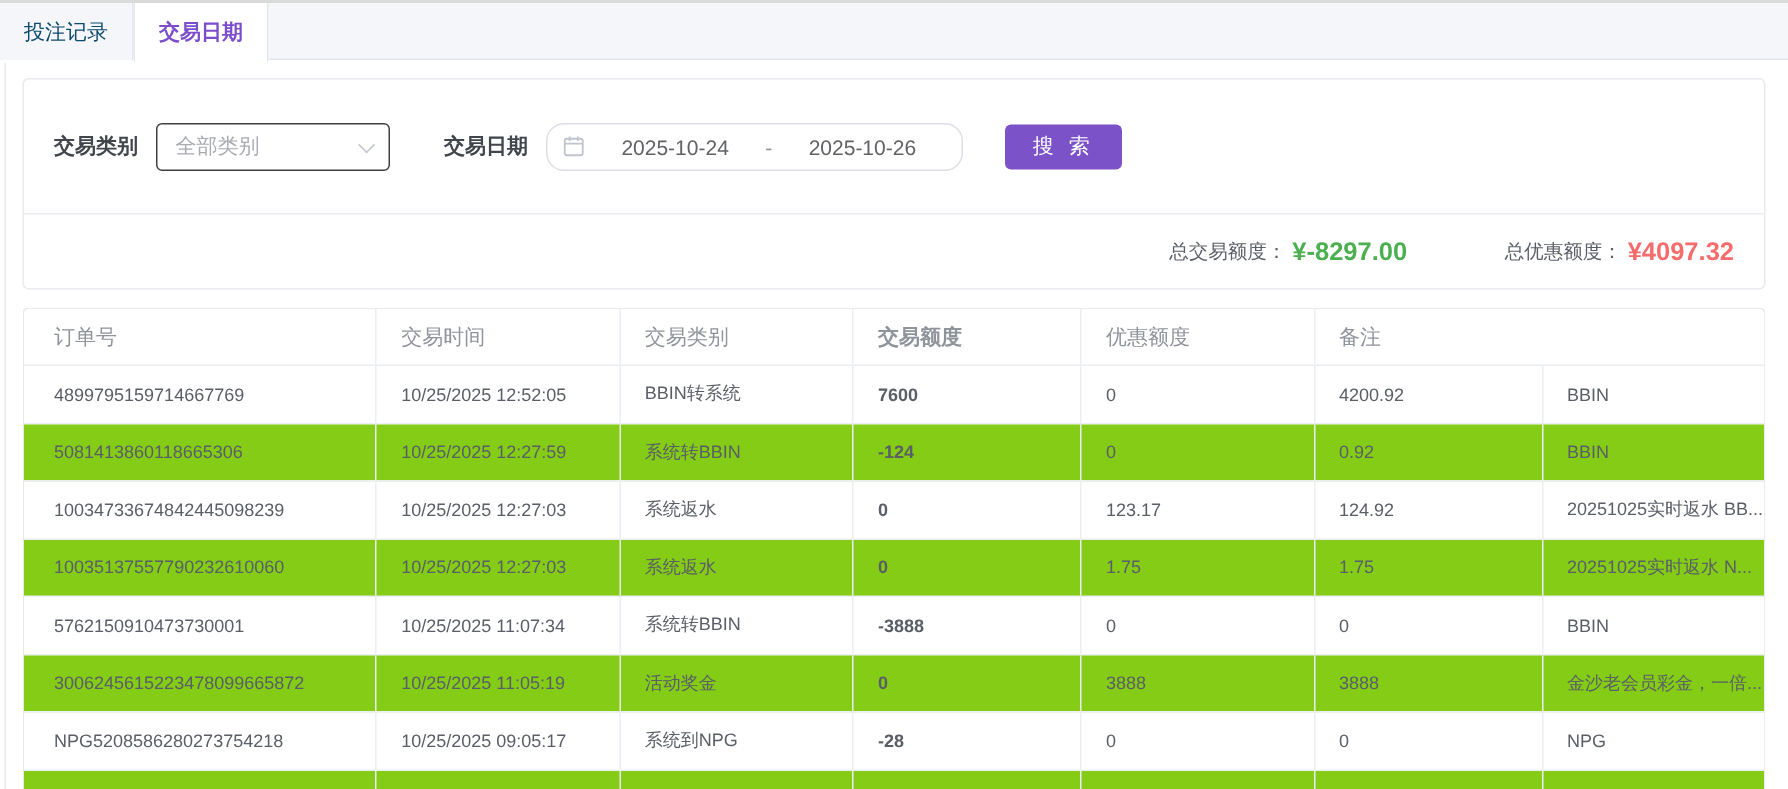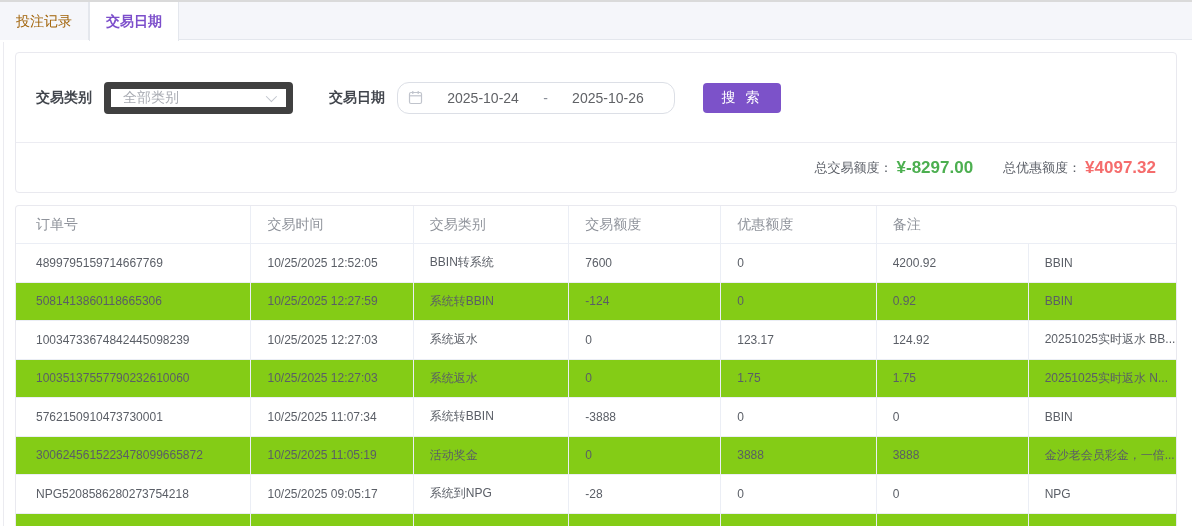--- a/index.html
+++ b/index.html
@@ -3,49 +3,49 @@
 <meta charset="utf-8">
 <style>
   * { margin:0; padding:0; box-sizing:border-box; }
   html,body { width:1192px; height:526px; overflow:hidden; background:#fff;
     font-family:"Liberation Sans","DejaVu Sans",sans-serif; }
 
   
   .tabbar { position:relative; height:40px; background:#f5f6fa;
     border-top:2px solid #dadada; border-bottom:1px solid #e4e7ed; display:flex; }
   .tab { height:38px; line-height:38px; padding:0 16px; font-size:14px;
-    color:#a16207; cursor:pointer; border-right:1px solid #e4e7ed; background:#f5f6fa; }
+    color:#0c4a6e; cursor:pointer; border-right:1px solid #e4e7ed; background:#f5f6fa; }
   .tab.active { background:#fff; color:#7c4ecb; font-weight:700;
     border-left:1px solid #e4e7ed; margin-bottom:-1px; height:39px; }
 
   .edge-line { position:absolute; left:3px; top:42px; bottom:0; width:1px; background:#ebebf0; }
 
   
   .card { margin:12px 15px 0 15px; border:1px solid #e9e9ef; border-radius:4px; background:#fff; }
   .filter-row { height:90px; display:flex; align-items:center; padding:0 20px;
     border-bottom:1px solid #ececf2; }
   .flabel { font-size:14px; color:#41454c; font-weight:600; margin-right:12px; }
-  .select { width:189px; height:32px; border:7px solid #404040; border-radius:4px;
+  .select { width:156px; height:32px; border:1px solid #404040; border-radius:4px;
     display:flex; align-items:center; padding:0 12px; color:#a8abb2; font-size:14px;
     background:#fff; cursor:pointer; }
   .select .sel-text { flex:1; }
   .chev { width:8px; height:8px; border-right:1.5px solid #c0c4cc; border-bottom:1.5px solid #c0c4cc;
     transform:rotate(45deg) translateY(-2px); margin-left:6px; }
   .gap32 { width:36px; }
   .date-input { width:278px; height:32px; border:1px solid #dcdfe6; border-radius:12px;
     display:flex; align-items:center; padding:0 10px; font-size:14px; color:#606266; background:#fff; }
   .date-input .dt { flex:1; text-align:center; }
   .date-sep { color:#8a8f99; padding:0 4px; }
   .cal { margin-right:4px; display:flex; }
   .search-btn { margin-left:28px; width:78px; height:30px; background:#7c52c9; color:#fff;
     border:none; border-radius:4px; font-size:14px; letter-spacing:3px; cursor:pointer;
     font-family:inherit; }
 
   .summary-row { height:49px; display:flex; align-items:center; justify-content:flex-end;
-    padding-right:20px; }
+    padding-right:20px;gap:35px; }
   .sum-label { font-size:13px; color:#5a5e66; }
   .sum-val { font-size:17px; font-weight:700; margin-left:4px; }
   .sum-val.green { color:#4caf50; }
   .sum-val.red { color:#f56c6c; }
   .sum-group { display:flex; align-items:center; }
   .sum-group + .sum-group { margin-left:30px; }
 
   
   .table-card { margin:12px 15px 0 15px; border:1px solid #e9e9ef; border-radius:4px 4px 0 0;
     border-bottom:none; background:#fff; overflow:hidden; }
@@ -54,21 +54,21 @@
   .th { font-size:14px; color:#8f939b; display:flex; align-items:center; }
   .tr { height:38.5px; border-bottom:1px solid #ebeef5; background:#fff; }
   .tr.striped { background:#84cc16; }
   .td { font-size:12px; color:#5a5e66; display:flex; align-items:center;
     white-space:nowrap; overflow:hidden; }
   .th, .td { padding-left:16px; border-right:1px solid #ebeef5; }
   .th:last-child, .td:last-child { border-right:none; }
   .col0 { width:20.3%; padding-left:20px; }
   .col1 { width:14.0%; }
   .col2 { width:13.4%; }
-  .col3 { width:13.1%; }
+  .col3 { width:13.1%;font-weight:bold; }
   .col4 { width:13.4%; }
   .col5 { width:13.1%; }
   .col6 { width:12.7%; }
 </style>
 </head>
 <body>
 
 <div class="tabbar">
   <div class="tab">投注记录</div>
   <div class="tab active">交易日期</div>

